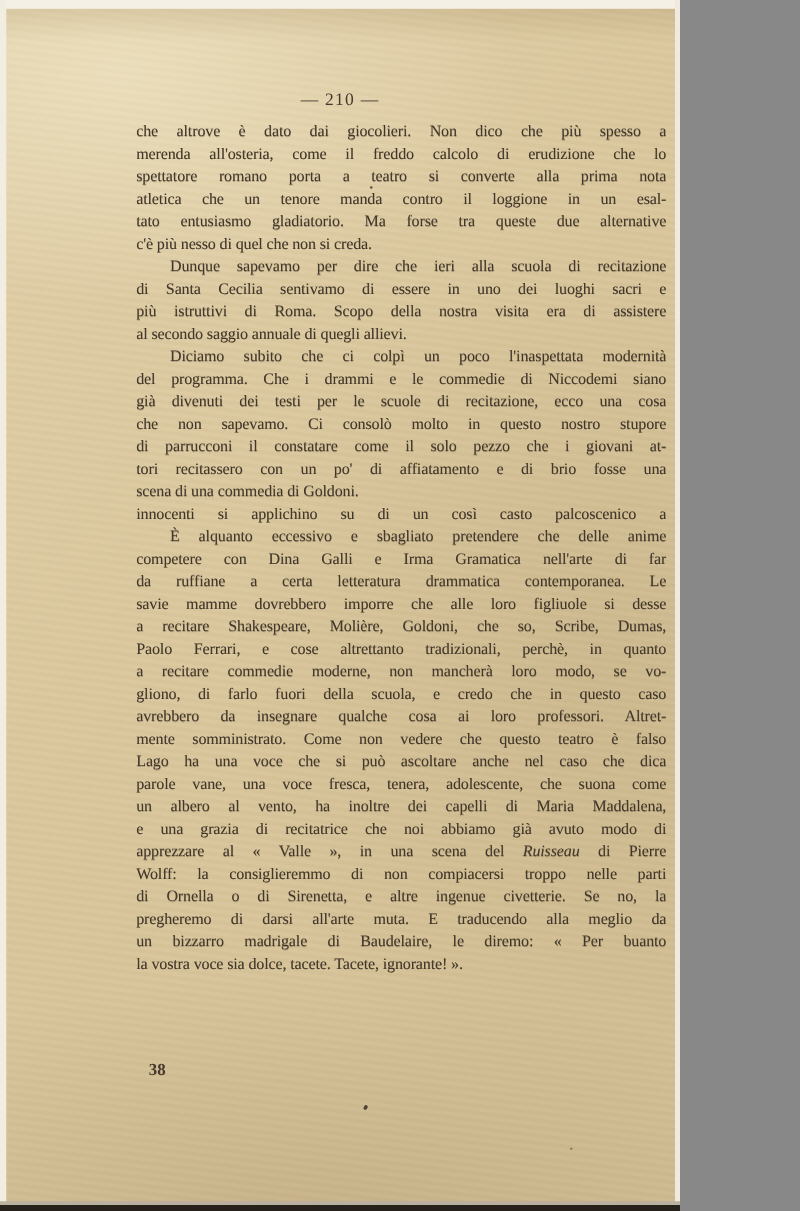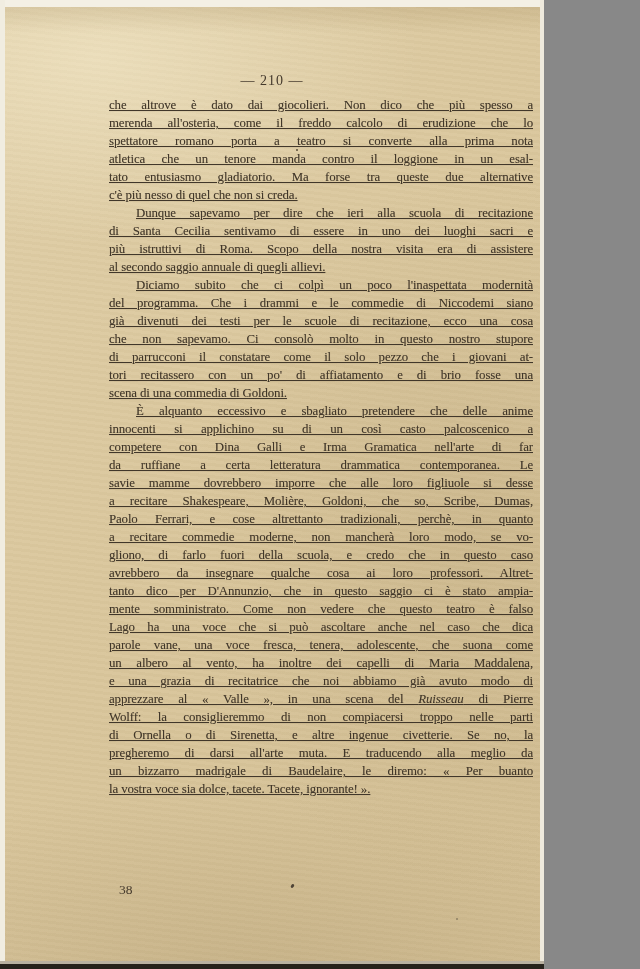--- a/index.html
+++ b/index.html
@@ -40,34 +40,34 @@
     letter-spacing: 1px;
   }
 
   .text-block {
     position: absolute; left: 109px; top: 96px; width: 424px;
     font-size: 12.8px; line-height: 18px;
     letter-spacing: -0.1px;
     color: #41372a;
     text-shadow: 0.2px 0.2px 0 rgba(58,46,30,0.30);
   }
-  .paragraph { margin: 0; text-decoration: underline; }
+  .paragraph { margin: 0; }
   .line {
     text-align: justify;
     text-align-last: justify;
     text-justify: inter-word;
     height: 18px; overflow: hidden;
   }
   .line.last { text-align-last: left; }
   .line.indent { text-indent: 27px; }
   .line i { font-style: italic; }
 
   .signature {
-    position: absolute; left: 119px; top: 882px;
-    font-size: 13.5px; color: #44392c;
+    position: absolute; left: 119px; top: 848px;
+    font-size: 13.5px; color: #44392c; font-weight: bold;
   }
 
   .speck { position: absolute; border-radius: 50%; }
   .speck-1 { left: 291px; top: 884px; width: 3px; height: 4px; background: #4e4336; transform: rotate(35deg); }
   .speck-2 { left: 456px; top: 918px; width: 2px; height: 2px; background: #8d7f63; }
   .speck-3 { left: 296px; top: 149px; width: 2px; height: 2px; background: #5a4c39; }
 </style>
 </head>
 <body>
 
@@ -98,31 +98,30 @@
       <div class="paragraph">
         <div class="line indent">Diciamo subito che ci colpì un poco l'inaspettata modernità</div>
         <div class="line">del programma. Che i drammi e le commedie di Niccodemi siano</div>
         <div class="line">già divenuti dei testi per le scuole di recitazione, ecco una cosa</div>
         <div class="line">che non sapevamo. Ci consolò molto in questo nostro stupore</div>
         <div class="line">di parrucconi il constatare come il solo pezzo che i giovani at-</div>
         <div class="line">tori recitassero con un po' di affiatamento e di brio fosse una</div>
         <div class="line last">scena di una commedia di Goldoni.</div>
       </div>
       <div class="paragraph">
+        <div class="line">innocenti si applichino su di un così casto palcoscenico a</div>
         <div class="line indent">È alquanto eccessivo e sbagliato pretendere che delle anime</div>
-        <div class="line">innocenti si applichino su di un così casto palcoscenico a</div>
         <div class="line">competere con Dina Galli e Irma Gramatica nell'arte di far</div>
         <div class="line">da ruffiane a certa letteratura drammatica contemporanea. Le</div>
         <div class="line">savie mamme dovrebbero imporre che alle loro figliuole si desse</div>
         <div class="line">a recitare Shakespeare, Molière, Goldoni, che so, Scribe, Dumas,</div>
         <div class="line">Paolo Ferrari, e cose altrettanto tradizionali, perchè, in quanto</div>
         <div class="line">a recitare commedie moderne, non mancherà loro modo, se vo-</div>
         <div class="line">gliono, di farlo fuori della scuola, e credo che in questo caso</div>
         <div class="line">avrebbero da insegnare qualche cosa ai loro professori. Altret-</div>
-        <div class="line">tanto dico per D'Annunzio, che in questo saggio ci è stato ampia-</div>
         <div class="line">mente somministrato. Come non vedere che questo teatro è falso</div>
         <div class="line">Lago ha una voce che si può ascoltare anche nel caso che dica</div>
         <div class="line">parole vane, una voce fresca, tenera, adolescente, che suona come</div>
         <div class="line">un albero al vento, ha inoltre dei capelli di Maria Maddalena,</div>
         <div class="line">e una grazia di recitatrice che noi abbiamo già avuto modo di</div>
         <div class="line">apprezzare al « Valle », in una scena del <i>Ruisseau</i> di Pierre</div>
         <div class="line">Wolff: la consiglieremmo di non compiacersi troppo nelle parti</div>
         <div class="line">di Ornella o di Sirenetta, e altre ingenue civetterie. Se no, la</div>
         <div class="line">pregheremo di darsi all'arte muta. E traducendo alla meglio da</div>
         <div class="line">un bizzarro madrigale di Baudelaire, le diremo: « Per buanto</div>

